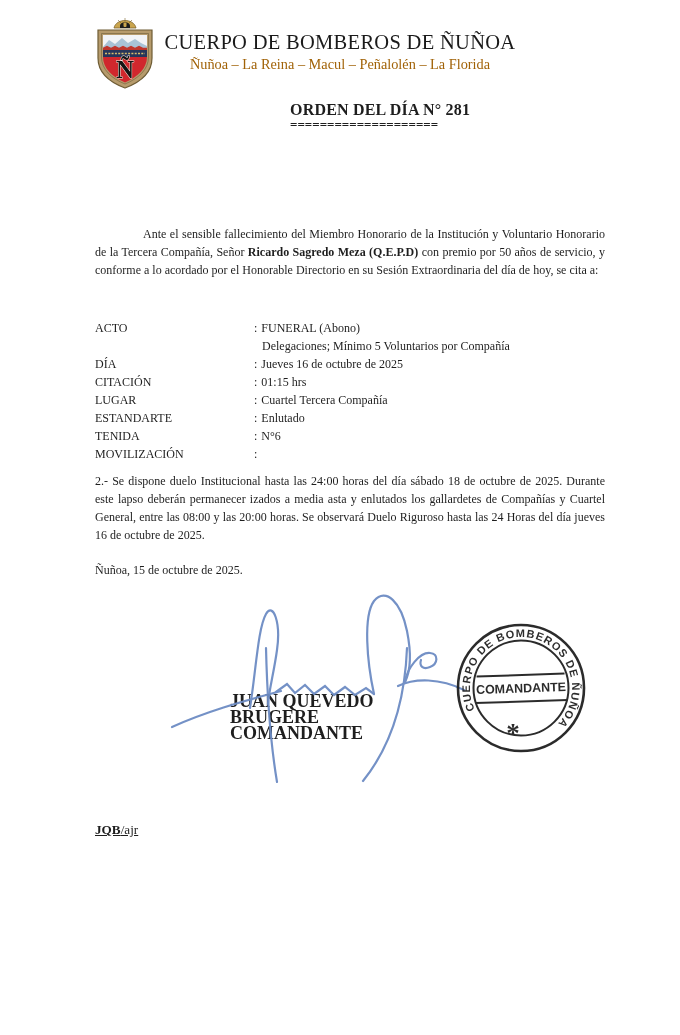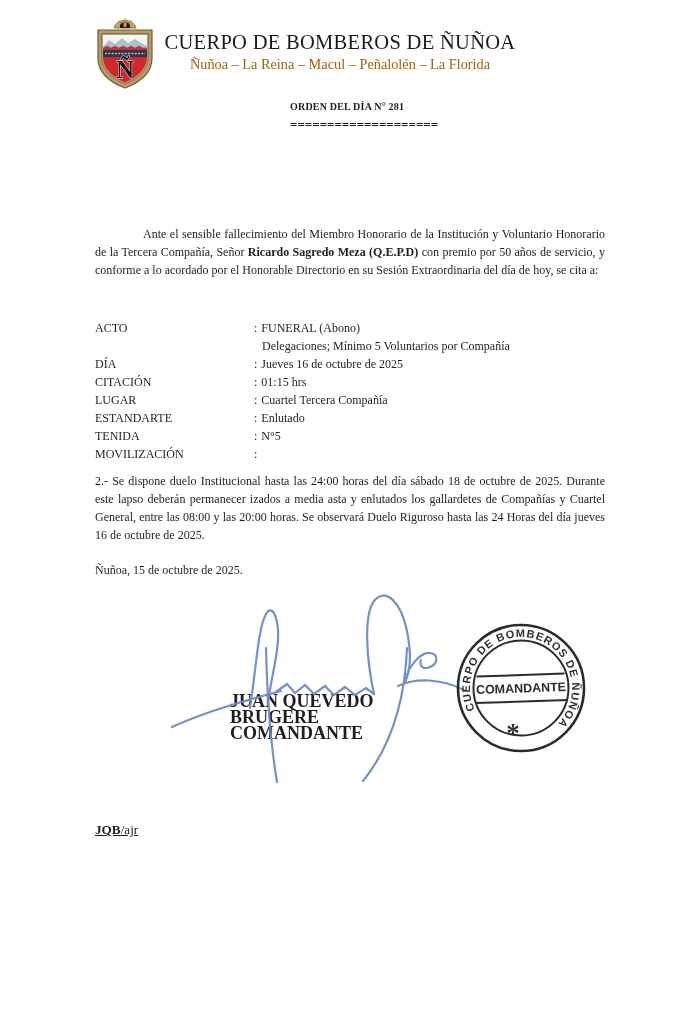--- a/index.html
+++ b/index.html
@@ -1,21 +1,21 @@
 <!DOCTYPE html>
 <html><head>
 <meta charset="utf-8">
 <style>
   html,body{margin:0;padding:0;background:#ffffff;}
   .page{position:relative;width:680px;height:1035px;background:#ffffff;overflow:hidden;
         font-family:"Liberation Serif", serif;color:#1e1e1e;}
   .abs{position:absolute;}
   .org-name{top:31px;left:0;right:0;text-align:center;font-size:20.5px;letter-spacing:.3px;color:#1a1a1a;}
   .communes{top:56px;left:0;right:0;text-align:center;font-size:14.3px;color:#a16207;}
-  .doc-title{top:101px;left:290px;font-weight:bold;font-size:10px;letter-spacing:.2px;}
+  .doc-title{top:101px;left:290px;font-weight:bold;font-size:16px;letter-spacing:.2px;}
   .doc-title-underline{top:117px;left:290px;font-weight:bold;font-size:13px;letter-spacing:0;}
   .heading{top:152px;left:95px;width:510px;font-weight:bold;font-size:13.5px;line-height:20px;
            text-decoration:underline;}
   .heading .jline{text-align:justify;text-align-last:justify;}
   .body-text{font-size:12px;line-height:18px;}
   .para1{top:225px;left:95px;width:510px;text-align:justify;text-indent:48px;}
   .details{top:319px;left:95px;width:510px;}
   .drow{display:flex;}
   .dlabel{width:159px;flex:none;}
   .dvalue{padding-left:4px;}
@@ -92,21 +92,21 @@
         <span class="dvalue">Cuartel Tercera Compañía</span>
     </div>
     <div class="drow">
       <span class="dlabel">ESTANDARTE</span>
         <span>:</span>
         <span class="dvalue">Enlutado</span>
     </div>
     <div class="drow">
       <span class="dlabel">TENIDA</span>
         <span>:</span>
-        <span class="dvalue">N°5</span>
+        <span class="dvalue">N°6</span>
     </div>
     <div class="drow">
       <span class="dlabel">MOVILIZACIÓN</span>
         <span>:</span>
     </div>
   </div>
 
   <div class="abs para2 body-text">2.- Se dispone duelo Institucional hasta las 24:00 horas del día sábado 18 de octubre de 2025. Durante este lapso deberán permanecer izados a media asta y enlutados los gallardetes de Compañías y Cuartel General, entre las 08:00 y las 20:00 horas. Se observará Duelo Riguroso hasta las 24 Horas del día jueves 16 de octubre de 2025.</div>
 
   <div class="abs dateline body-text">Ñuñoa, 15 de octubre de 2025.</div>

